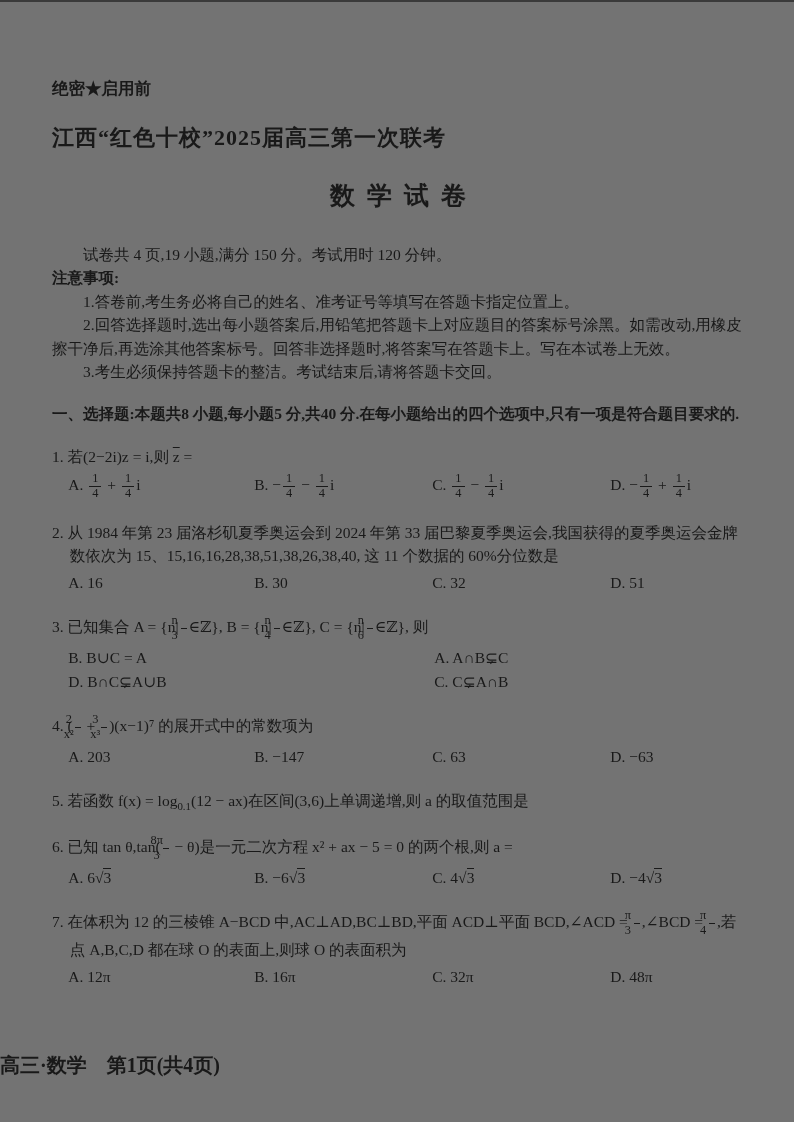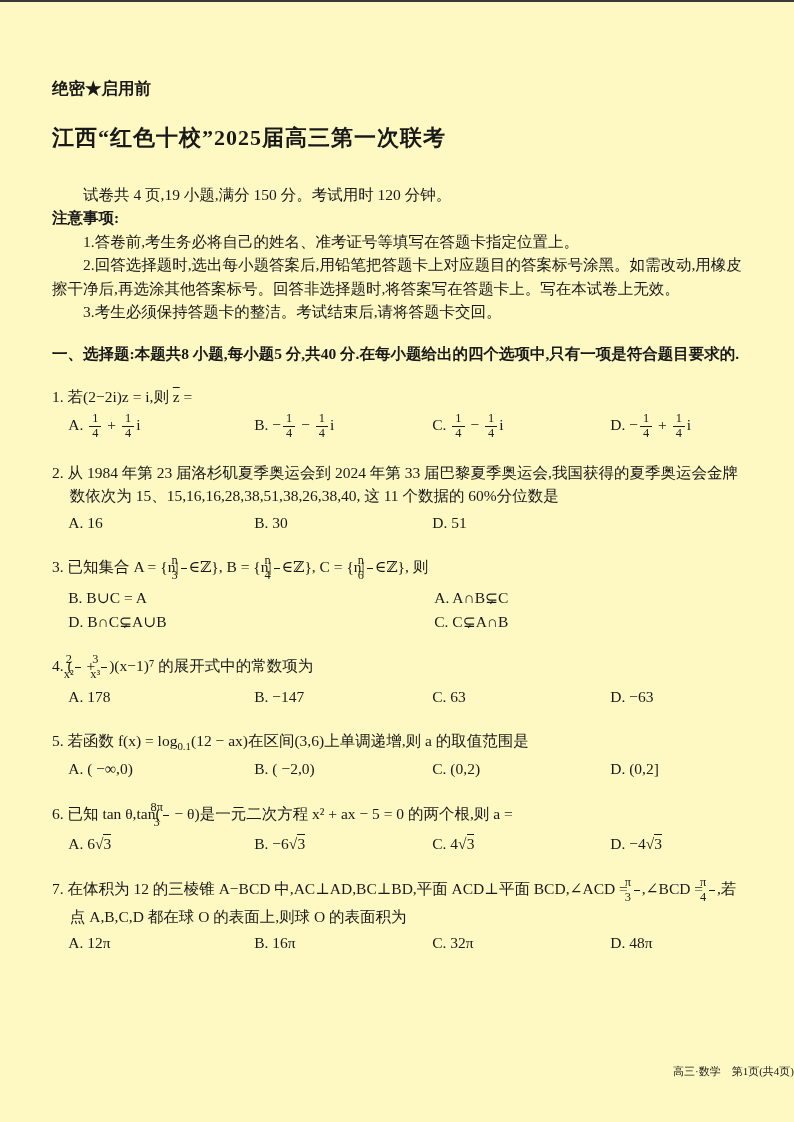--- a/index.html
+++ b/index.html
@@ -1,19 +1,19 @@
 <!DOCTYPE html>
 <html><head>
 <meta charset="utf-8">
 <style>
   *{margin:0;padding:0;box-sizing:border-box}
   html,body{background:#ffffff}
   .page{
     width:794px;height:1122px;margin:0 auto;position:relative;overflow:hidden;
-    background:#fef9c3;outline:1px solid #c9c9c4;
+    background:#737373;outline:1px solid #c9c9c4;
     font-family:"Liberation Serif","DejaVu Serif",serif;
     color:#191919;font-size:15.5px;line-height:1.52;
     padding:76px 50px 0 52px;
   }
   .scan-top{position:absolute;top:0;left:0;right:0;height:2px;background:#3a3a3a}
   .classification{font-weight:bold;font-size:16.5px}
   .title{text-align:left;font-size:22px;font-weight:bold;margin-top:20px;letter-spacing:1px}
   .subject{text-align:center;font-size:25px;font-weight:bold;letter-spacing:12px;margin-top:22px;text-indent:12px}
   .examinfo{margin-top:28px;text-indent:2em}
   .notice-h{font-weight:bold}
@@ -25,32 +25,33 @@
   .options.cols4{grid-template-columns:186px 178px 178px 1fr}
   .options.cols2{grid-template-columns:366px 1fr}
   .option{white-space:nowrap}
   .frac{display:inline-block;text-align:center;vertical-align:-0.55em;font-size:0.8em;line-height:1.12;padding:0 2px}
   .frac .num{display:block;border-bottom:1px solid currentColor;padding:0 3px}
   .frac .den{display:block;padding:0 3px}
   .over{text-decoration:overline}
   .sqrt{white-space:nowrap}
   .sqrt .sv{border-top:1px solid currentColor}
   .subsc{vertical-align:sub;font-size:0.7em;letter-spacing:0}
-  .footer{position:absolute;bottom:42px;left:0;right:0;text-align:right;font-weight:normal;font-size:11px}
+  .footer{position:absolute;bottom:42px;left:0;right:0;text-align:left;font-weight:bold;font-size:20px}
 </style>
 </head>
 <body>
 
 <div class="page">
   <div class="scan-top"></div>
 
   <div class="classification">绝密★启用前</div>
 
   <h1 class="title">江西“红色十校”2025届高三第一次联考</h1>
 
+  <h2 class="subject">数学试卷</h2>
 
   <p class="examinfo">试卷共 4 页,19 小题,满分 150 分。考试用时 120 分钟。</p>
 
   <p class="notice-h">注意事项:</p>
   <p class="notice">1.答卷前,考生务必将自己的姓名、准考证号等填写在答题卡指定位置上。</p>
   <p class="notice">2.回答选择题时,选出每小题答案后,用铅笔把答题卡上对应题目的答案标号涂黑。如需改动,用橡皮擦干净后,再选涂其他答案标号。回答非选择题时,将答案写在答题卡上。写在本试卷上无效。</p>
   <p class="notice">3.考生必须保持答题卡的整洁。考试结束后,请将答题卡交回。</p>
 
   <p class="section-h">一、选择题:本题共8 小题,每小题5 分,共40 分.在每小题给出的四个选项中,只有一项是符合题目要求的.</p>
 
@@ -62,49 +63,44 @@
           <span class="option">B. −<span class="frac"><span class="num">1</span><span class="den">4</span></span> − <span class="frac"><span class="num">1</span><span class="den">4</span></span>i</span>
           <span class="option">C. <span class="frac"><span class="num">1</span><span class="den">4</span></span> − <span class="frac"><span class="num">1</span><span class="den">4</span></span>i</span>
           <span class="option">D. −<span class="frac"><span class="num">1</span><span class="den">4</span></span> + <span class="frac"><span class="num">1</span><span class="den">4</span></span>i</span>
         </div>
       </section>
       <section class="question">
         <p class="stem">2. 从 1984 年第 23 届洛杉矶夏季奥运会到 2024 年第 33 届巴黎夏季奥运会,我国获得的夏季奥运会金牌数依次为 15、15,16,16,28,38,51,38,26,38,40, 这 11 个数据的 60%分位数是</p>
         <div class="options cols4">
           <span class="option">A. 16</span>
           <span class="option">B. 30</span>
+          <span class="option">C. 32</span>
           <span class="option">D. 51</span>
         </div>
       </section>
       <section class="question">
         <p class="stem">3. 已知集合 A = {n|<span class="frac"><span class="num">n</span><span class="den">3</span></span>∈ℤ}, B = {n|<span class="frac"><span class="num">n</span><span class="den">4</span></span>∈ℤ}, C = {n|<span class="frac"><span class="num">n</span><span class="den">6</span></span>∈ℤ}, 则</p>
         <div class="options cols2">
           <span class="option">B. B∪C = A</span>
           <span class="option">A. A∩B⊊C</span>
           <span class="option">D. B∩C⊊A∪B</span>
           <span class="option">C. C⊊A∩B</span>
         </div>
       </section>
       <section class="question">
         <p class="stem">4. (<span class="frac"><span class="num">2</span><span class="den">x²</span></span> + <span class="frac"><span class="num">3</span><span class="den">x³</span></span>)(x−1)⁷ 的展开式中的常数项为</p>
         <div class="options cols4">
-          <span class="option">A. 178</span>
+          <span class="option">A. 203</span>
           <span class="option">B. −147</span>
           <span class="option">C. 63</span>
           <span class="option">D. −63</span>
         </div>
       </section>
       <section class="question">
         <p class="stem">5. 若函数 f(x) = log<span class="subsc">0.1</span>(12 − ax)在区间(3,6)上单调递增,则 a 的取值范围是</p>
-        <div class="options cols4">
-          <span class="option">A. ( −∞,0)</span>
-          <span class="option">B. ( −2,0)</span>
-          <span class="option">C. (0,2)</span>
-          <span class="option">D. (0,2]</span>
-        </div>
       </section>
       <section class="question">
         <p class="stem">6. 已知 tan θ,tan(<span class="frac"><span class="num">8π</span><span class="den">3</span></span> − θ)是一元二次方程 x² + ax − 5 = 0 的两个根,则 a =</p>
         <div class="options cols4">
           <span class="option">A. 6<span class="sqrt">√<span class="sv">3</span></span></span>
           <span class="option">B. −6<span class="sqrt">√<span class="sv">3</span></span></span>
           <span class="option">C. 4<span class="sqrt">√<span class="sv">3</span></span></span>
           <span class="option">D. −4<span class="sqrt">√<span class="sv">3</span></span></span>
         </div>
       </section>

